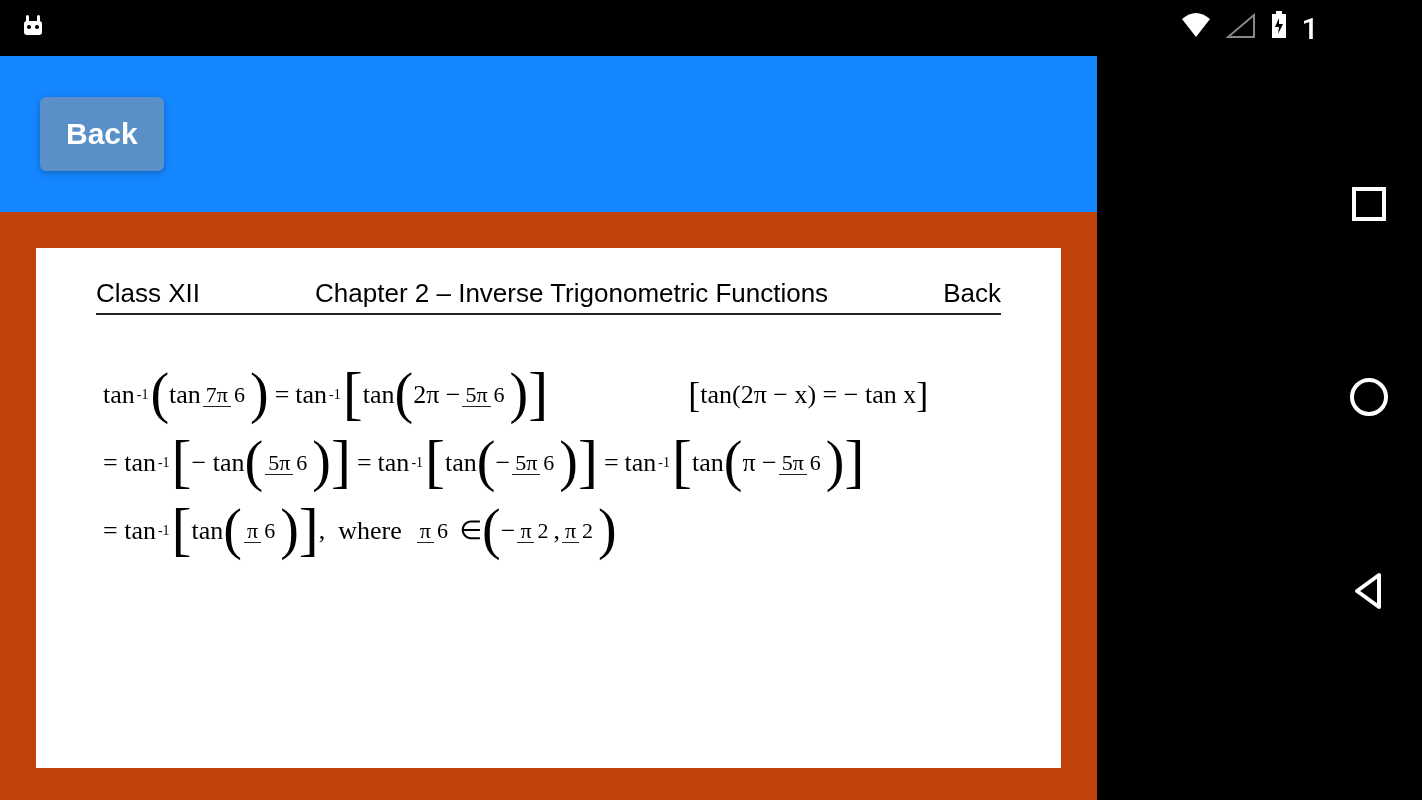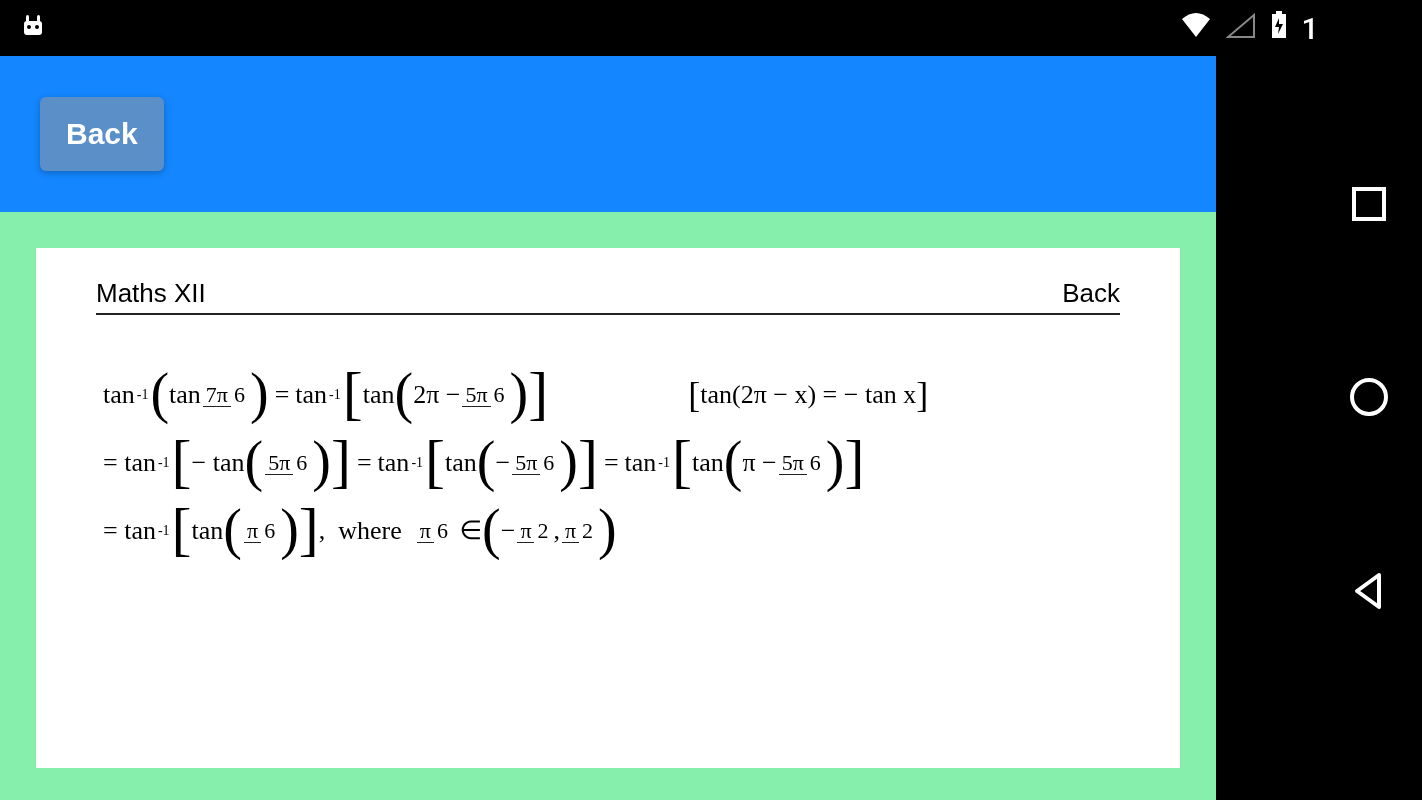--- a/index.html
+++ b/index.html
@@ -14,22 +14,22 @@
   }
   .status-left { display: flex; align-items: center; }
   .status-right {
     margin-left: auto; display: flex; align-items: center; gap: 14px;
     font-size: 30px; font-weight: 500; letter-spacing: 1px;
   }
   .status-right .pm { font-size: 22px; margin-left: 4px; font-weight: 600; }
 
   
   .app-area {
-    position: absolute; top: 56px; left: 0; width: 1216px; bottom: 0;
-    background: #86efac;
+    position: absolute; top: 56px; left: 0; width: 1097px; bottom: 0;
+    background: #c2410c;
   }
 
   
   .app-header {
     height: 156px; background: #1486ff; display: flex; align-items: center;
     padding-left: 40px;
   }
   .back-btn {
     background: #5a8fc7; color: #fff; font-size: 30px; font-weight: 700;
     padding: 20px 26px; border: none; border-radius: 6px;
@@ -122,21 +122,22 @@
 </div>
 
 <div class="app-area">
 
   <div class="app-header">
     <button class="back-btn">Back</button>
   </div>
 
   <div class="doc-card">
     <div class="doc-header-row">
-      <span>Maths XII</span>
+      <span>Class XII</span>
+      <span class="center">Chapter 2 – Inverse Trigonometric Functions</span>
       <span>Back</span>
     </div>
     <div class="doc-underline"></div>
 
     <div class="math-block">
 
       <div class="math-row">
         <span class="piece">
           <span>tan</span>
             <sup class="inv">-1</sup>

